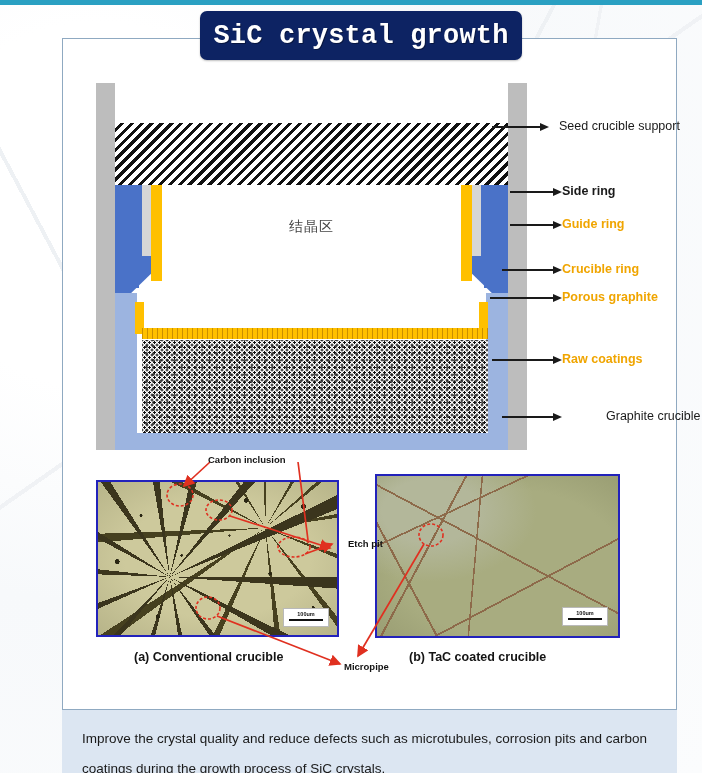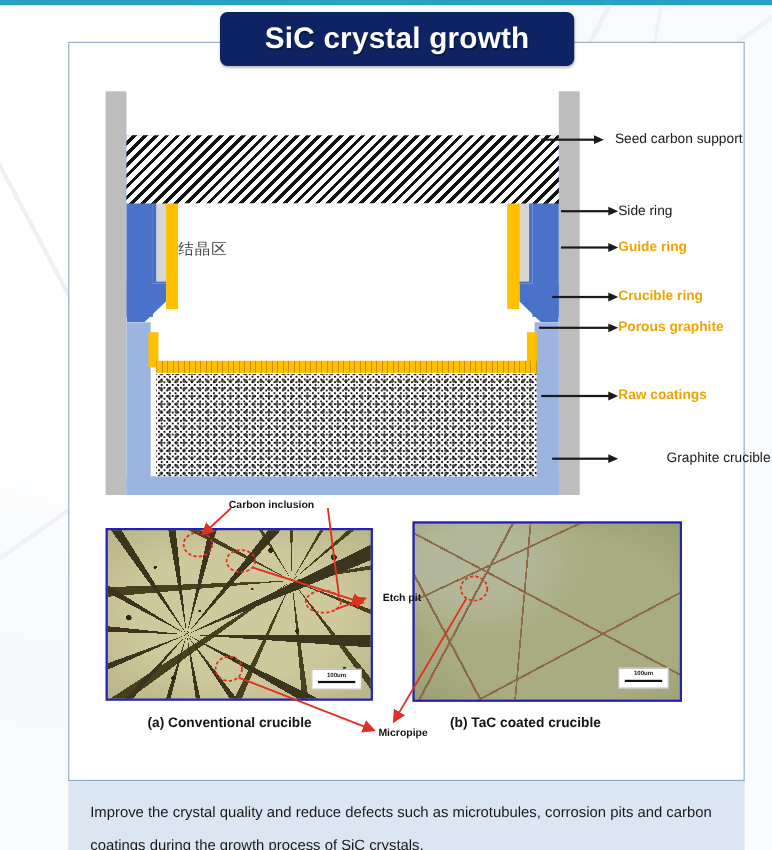--- a/index.html
+++ b/index.html
@@ -30,21 +30,21 @@
   
   #title-box{
     position:absolute;left:200px;top:11px;width:322px;height:49px;
     background:#0d2363;border-radius:7px;
     display:flex;align-items:center;justify-content:center;
     box-shadow:0 1px 2px rgba(0,0,0,.25);
   }
   #title-text{
     color:#ffffff;font-size:27px;font-weight:bold;letter-spacing:.2px;
     text-shadow:1px 1px 0 rgba(0,0,0,.35);
-    font-family:Liberation Sans, sans-serif;
+    font-family:Liberation Mono, monospace;
   }
   
   #diagram{position:absolute;left:62px;top:38px;width:615px;height:420px;}
   .dg{position:absolute;}
   
   .wall-gray-l{left:34px;top:45px;width:19px;height:367px;background:#bdbdbd;}
   .wall-gray-r{left:446px;top:45px;width:19px;height:367px;background:#bdbdbd;}
   
   .liner-l{left:53px;top:255px;width:22px;height:157px;background:#9cb4e0;}
   .liner-r{left:424px;top:255px;width:22px;height:157px;background:#9cb4e0;}
@@ -68,21 +68,21 @@
   .crucring-l{left:73px;top:264px;width:9px;height:32px;background:#ffc000;}
   .crucring-r{left:417px;top:264px;width:9px;height:32px;background:#ffc000;}
   
   .seed{
     left:53px;top:85px;width:393px;height:62px;
     background:repeating-linear-gradient(-45deg,#111 0 3px,#ffffff 3px 7px);
   }
   
   .cryszone{left:100px;top:147px;width:299px;height:143px;background:#ffffff;}
   .crys-label{
-    left:100px;top:180px;width:299px;
+    left:100px;top:180px;width:299px;text-align:center;
     font-size:14px;color:#444;letter-spacing:1px;
     font-family:"Liberation Sans","DejaVu Sans",sans-serif;
   }
   
   .porous{
     left:80px;top:290px;width:346px;height:11px;
     background:
       repeating-linear-gradient(90deg,#c98f00 0 1px,#ffc000 1px 5px);
   }
   
@@ -216,22 +216,22 @@
     <div class="dg raw"></div>
 
     <div class="lead" style="left:430px;top:88px;width:50px;"></div>
     <div class="lead" style="left:448px;top:153px;width:45px;"></div>
     <div class="lead" style="left:448px;top:186px;width:45px;"></div>
     <div class="lead" style="left:440px;top:231px;width:53px;"></div>
     <div class="lead" style="left:428px;top:259px;width:65px;"></div>
     <div class="lead" style="left:430px;top:321px;width:63px;"></div>
     <div class="lead" style="left:440px;top:378px;width:53px;"></div>
 
-    <span class="cal" style="left:497px;top:81px;">Seed carbon support</span>
-    <span class="cal" style="left:500px;top:146px;">Side ring</span>
+    <span class="cal" style="left:497px;top:81px;">Seed crucible support</span>
+    <span class="cal" style="left:500px;top:146px;font-weight:bold;">Side ring</span>
     <span class="cal gold" style="left:500px;top:179px;">Guide ring</span>
     <span class="cal gold" style="left:500px;top:224px;">Crucible ring</span>
     <span class="cal gold" style="left:500px;top:252px;">Porous graphite</span>
     <span class="cal gold" style="left:500px;top:314px;">Raw coatings</span>
     <span class="cal" style="left:500px;top:371px;margin-left:44px;">Graphite crucible</span>
   </div>
 
   <div id="caption">
     <p>Improve the crystal quality and reduce defects such as microtubules, corrosion pits and carbon coatings during the growth process of SiC crystals.</p>
   </div>

